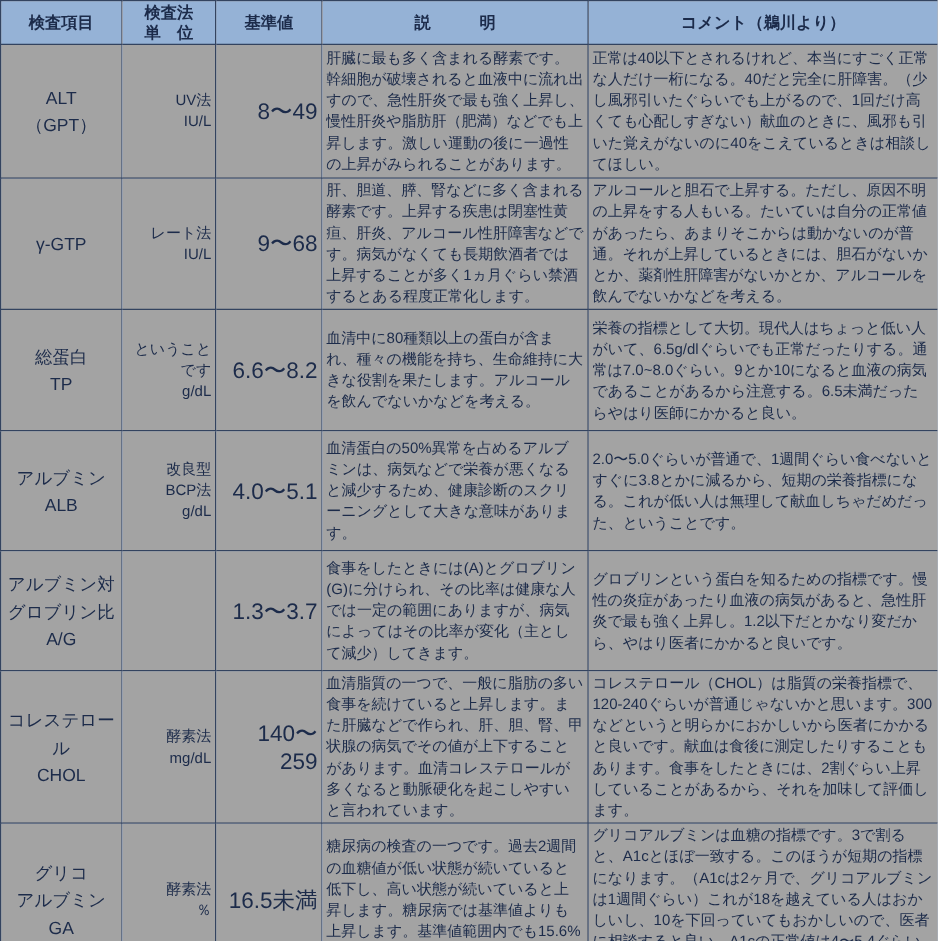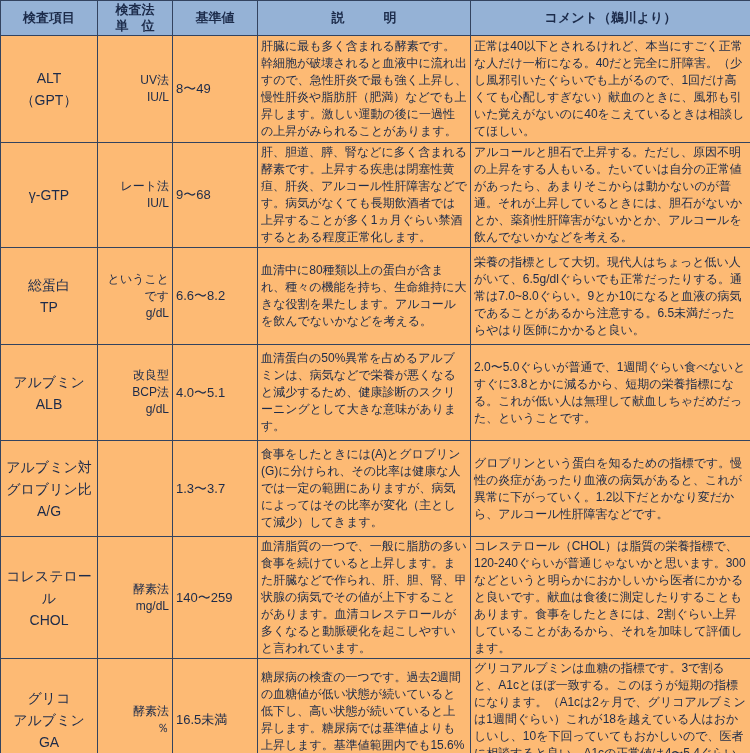--- a/index.html
+++ b/index.html
@@ -27,36 +27,36 @@
   }
   .lab-table th{
     background:#95b2d6;
     font-size:13px;
     font-weight:bold;
     text-align:center;
     line-height:16px;
     padding:1px 2px;
   }
   .lab-table td{
-    background:#fdba74;
+    background:#a3a3a3;
     padding:1px 3px;
   }
   td.item{
     text-align:center;
     font-size:14px;
     line-height:22px;
   }
   td.method{
     text-align:right;
     font-size:12px;
     line-height:17px;
   }
   td.range{
-    text-align:left;
-    font-size:13px;
+    text-align:right;
+    font-size:18px;
   }
   td.desc,td.comment{
     text-align:left;
     font-size:12px;
     line-height:17px;
   }
   
   tr.hdr{height:33px;}
   tr.r0{height:107px;}
   tr.r1{height:104px;}
@@ -123,21 +123,21 @@
       <td class="range">4.0〜5.1</td>
       <td class="desc">血清蛋白の50%異常を占めるアルブミンは、病気などで栄養が悪くなると減少するため、健康診断のスクリーニングとして大きな意味があります。</td>
       <td class="comment">2.0〜5.0ぐらいが普通で、1週間ぐらい食べないとすぐに3.8とかに減るから、短期の栄養指標になる。これが低い人は無理して献血しちゃだめだった、ということです。</td>
     </tr>
     <tr class="r4">
       <td class="item">アルブミン対グロブリン比
 A/G</td>
       <td class="method"></td>
       <td class="range">1.3〜3.7</td>
       <td class="desc">食事をしたときには(A)とグロブリン(G)に分けられ、その比率は健康な人では一定の範囲にありますが、病気によってはその比率が変化（主として減少）してきます。</td>
-      <td class="comment">グロブリンという蛋白を知るための指標です。慢性の炎症があったり血液の病気があると、これが異常に下がっていく。1.2以下だとかなり変だから、アルコール性肝障害などです。</td>
+      <td class="comment">グロブリンという蛋白を知るための指標です。慢性の炎症があったり血液の病気があると、急性肝炎で最も強く上昇し。1.2以下だとかなり変だから、やはり医者にかかると良いです。</td>
     </tr>
     <tr class="r5">
       <td class="item">コレステロール
 CHOL</td>
       <td class="method">酵素法
 mg/dL</td>
       <td class="range">140〜259</td>
       <td class="desc">血清脂質の一つで、一般に脂肪の多い食事を続けていると上昇します。また肝臓などで作られ、肝、胆、腎、甲状腺の病気でその値が上下することがあります。血清コレステロールが多くなると動脈硬化を起こしやすいと言われています。</td>
       <td class="comment">コレステロール（CHOL）は脂質の栄養指標で、120-240ぐらいが普通じゃないかと思います。300などというと明らかにおかしいから医者にかかると良いです。献血は食後に測定したりすることもあります。食事をしたときには、2割ぐらい上昇していることがあるから、それを加味して評価します。</td>
     </tr>

